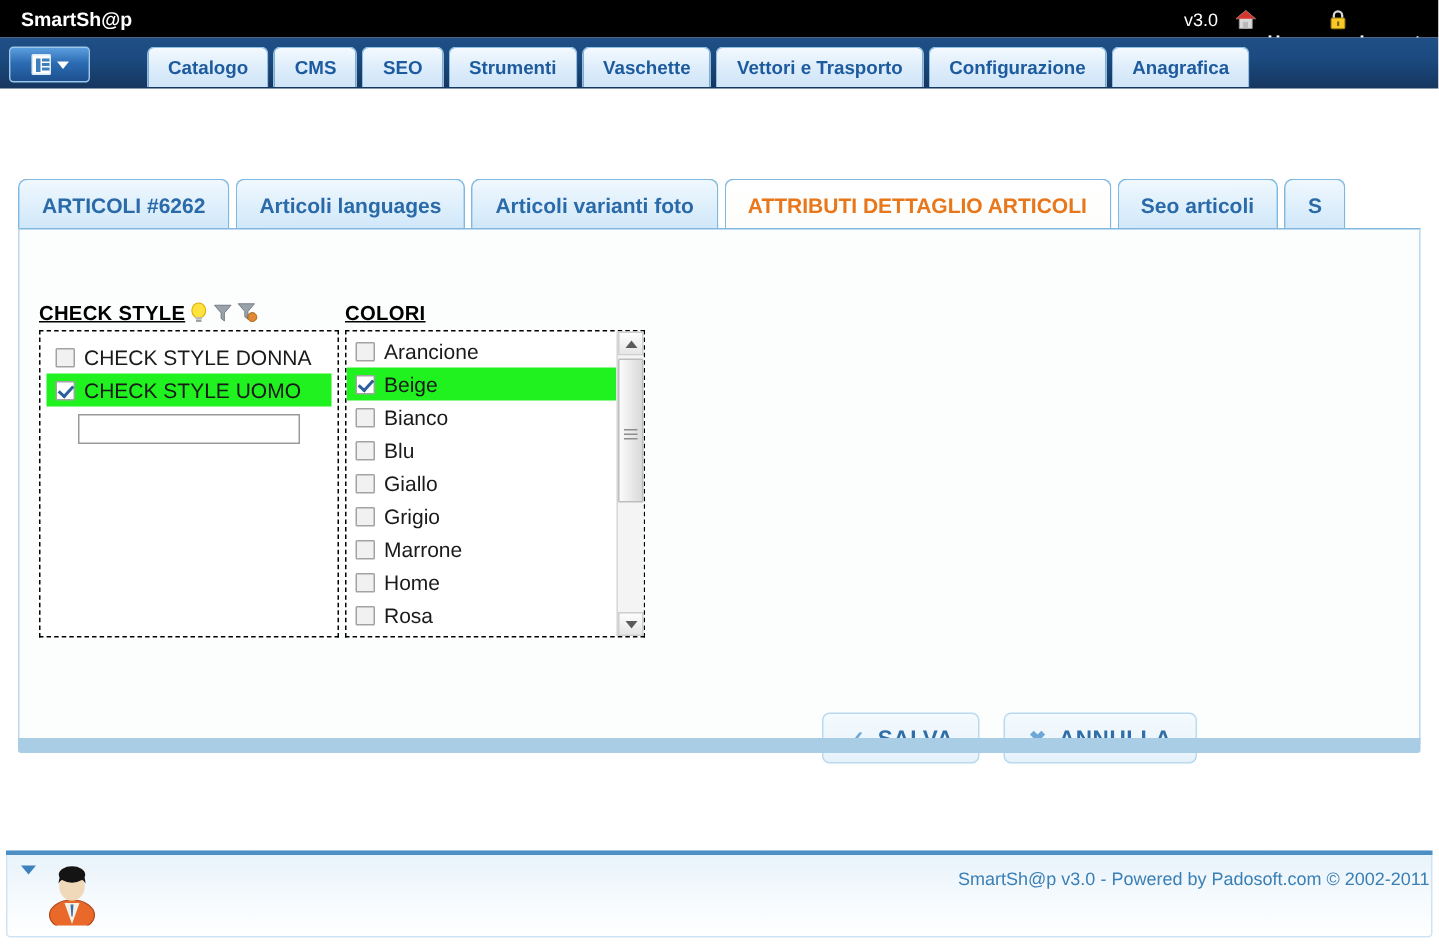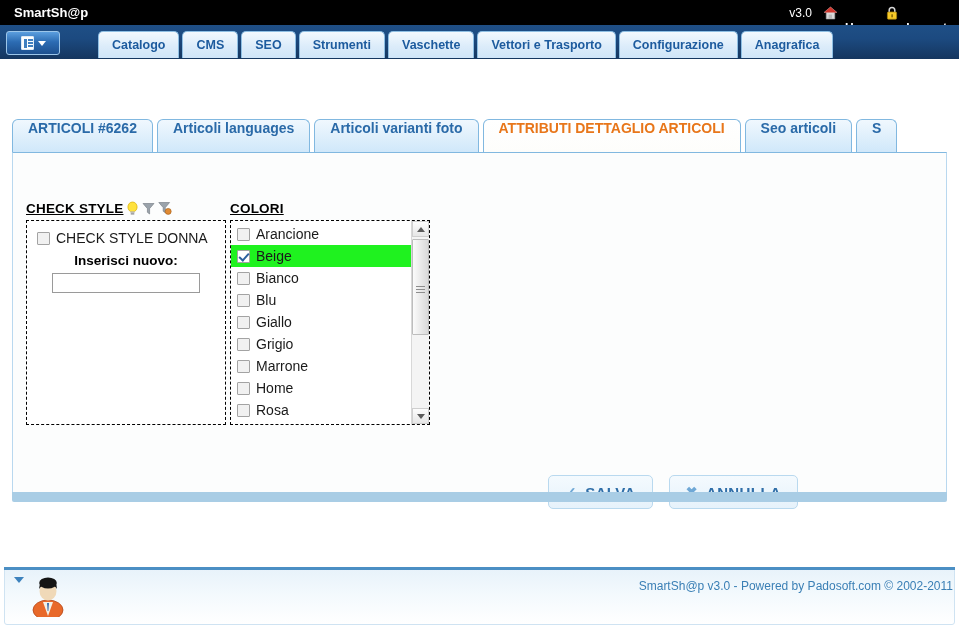--- a/index.html
+++ b/index.html
@@ -80,21 +80,21 @@
   
   .panel {
     position:absolute; left:12px; top:118px; width:935px; height:378px;
   }
   .tabrow {
     position:absolute; left:0; top:0; height:35px;
     display:flex; align-items:flex-end; overflow:hidden; width:935px;
   }
   .ctab {
     height:34px; padding:0 15px;
-    display:flex; align-items:flex-start; justify-content:center;
+    display:flex; align-items:center; justify-content:center;
     font-size:14px; font-weight:bold; color:#2a6aa8;
     background: linear-gradient(to bottom,#f0f8fe 0%, #dceefb 60%, #cfe7fa 100%);
     border:1px solid #81b8e0; border-bottom:none;
     border-radius:6px 6px 0 0;
     margin-right:4px; cursor:pointer; white-space:nowrap;
   }
   .ctab.active {
     color:#e8761a;
     background: linear-gradient(to bottom,#ffffff 0%, #fdfdfb 100%);
     border-color:#81b8e0;
@@ -329,22 +329,25 @@
                 <circle cx="10.2" cy="10.4" r="3" fill="#e08a33" stroke="#a25d12" stroke-width="0.6"></circle>
               </svg>
             </span>
           </div>
           <div class="fsbox styles">
             <div id="styleopts">
                 <div class="optrow">
                   <span class="cbx"></span>
                   <span class="opttxt">CHECK STYLE DONNA</span>
                 </div>
+                <div class="optrow sel">
+                  <span class="cbx on"></span>
+                  <span class="opttxt">CHECK STYLE UOMO</span>
+                </div>
               </div>
-            <div class="inslabel">Inserisci nuovo:</div>
             <input class="insinput" type="text" value="" style="">
           </div>
         </div>
 
         <div class="fscol">
           <div class="fstitle">
             <span>COLORI</span>
           </div>
           <div class="fsbox colors">
             <div class="collist" id="coloropts">

